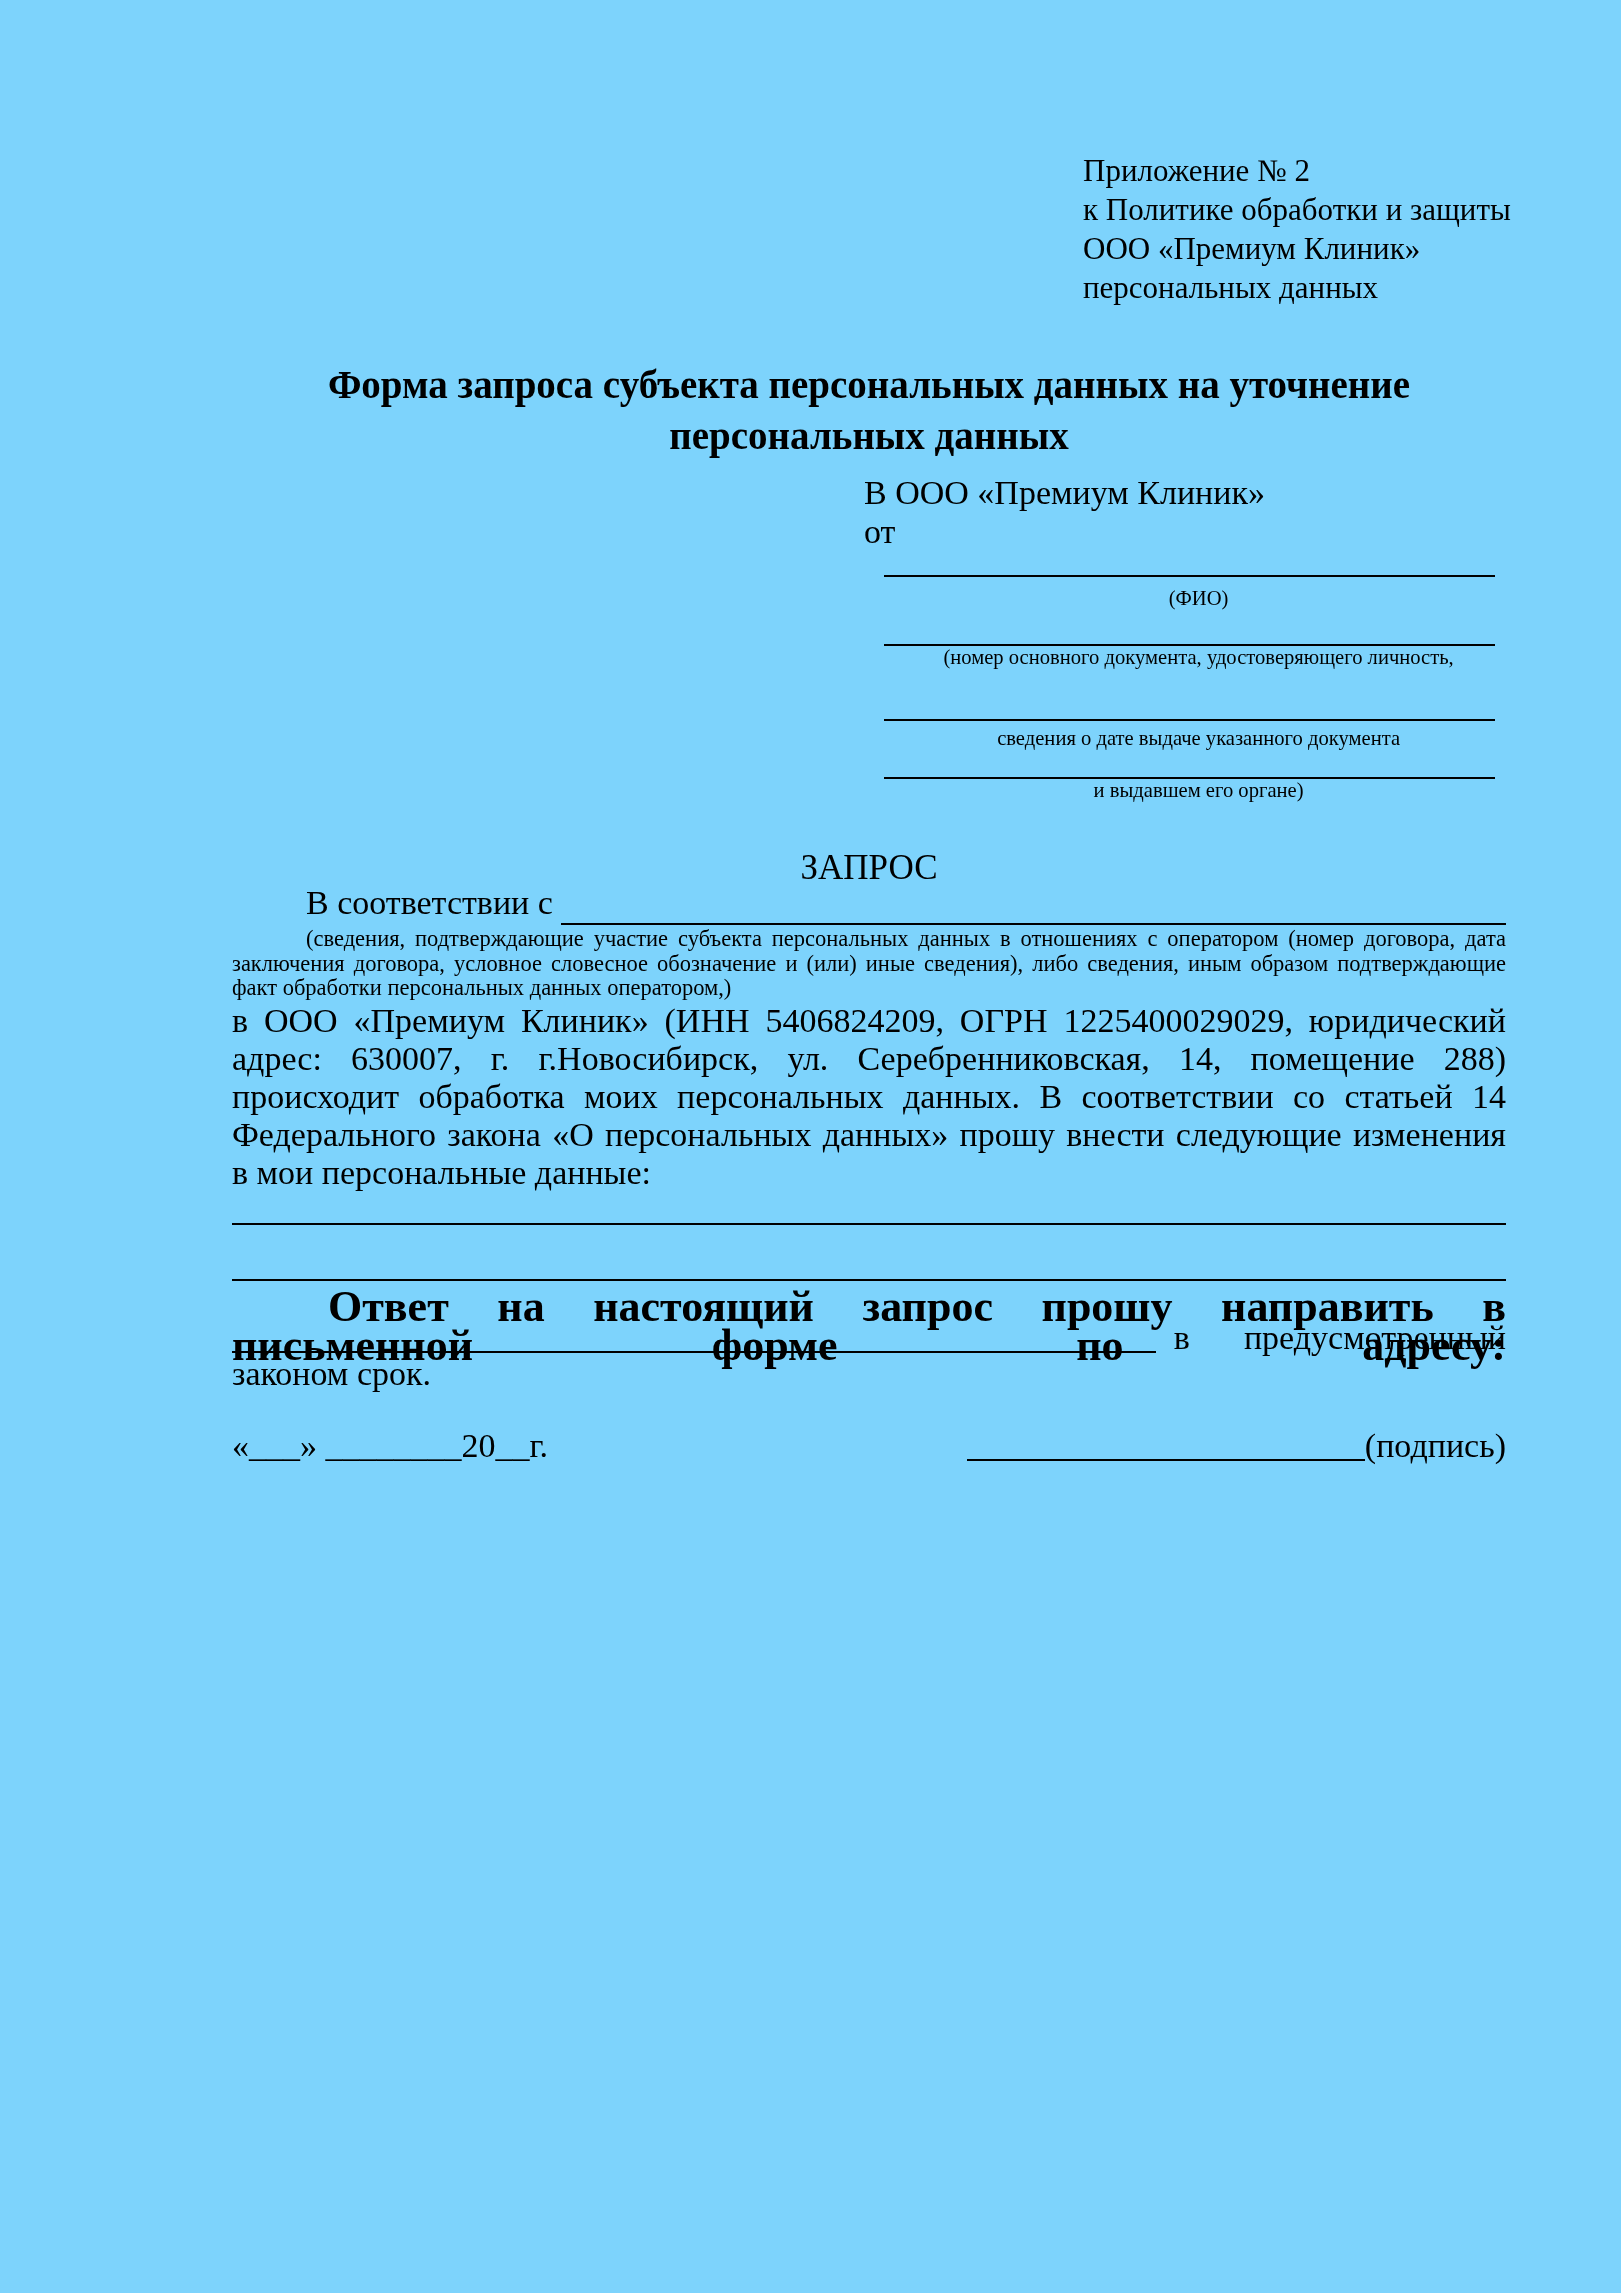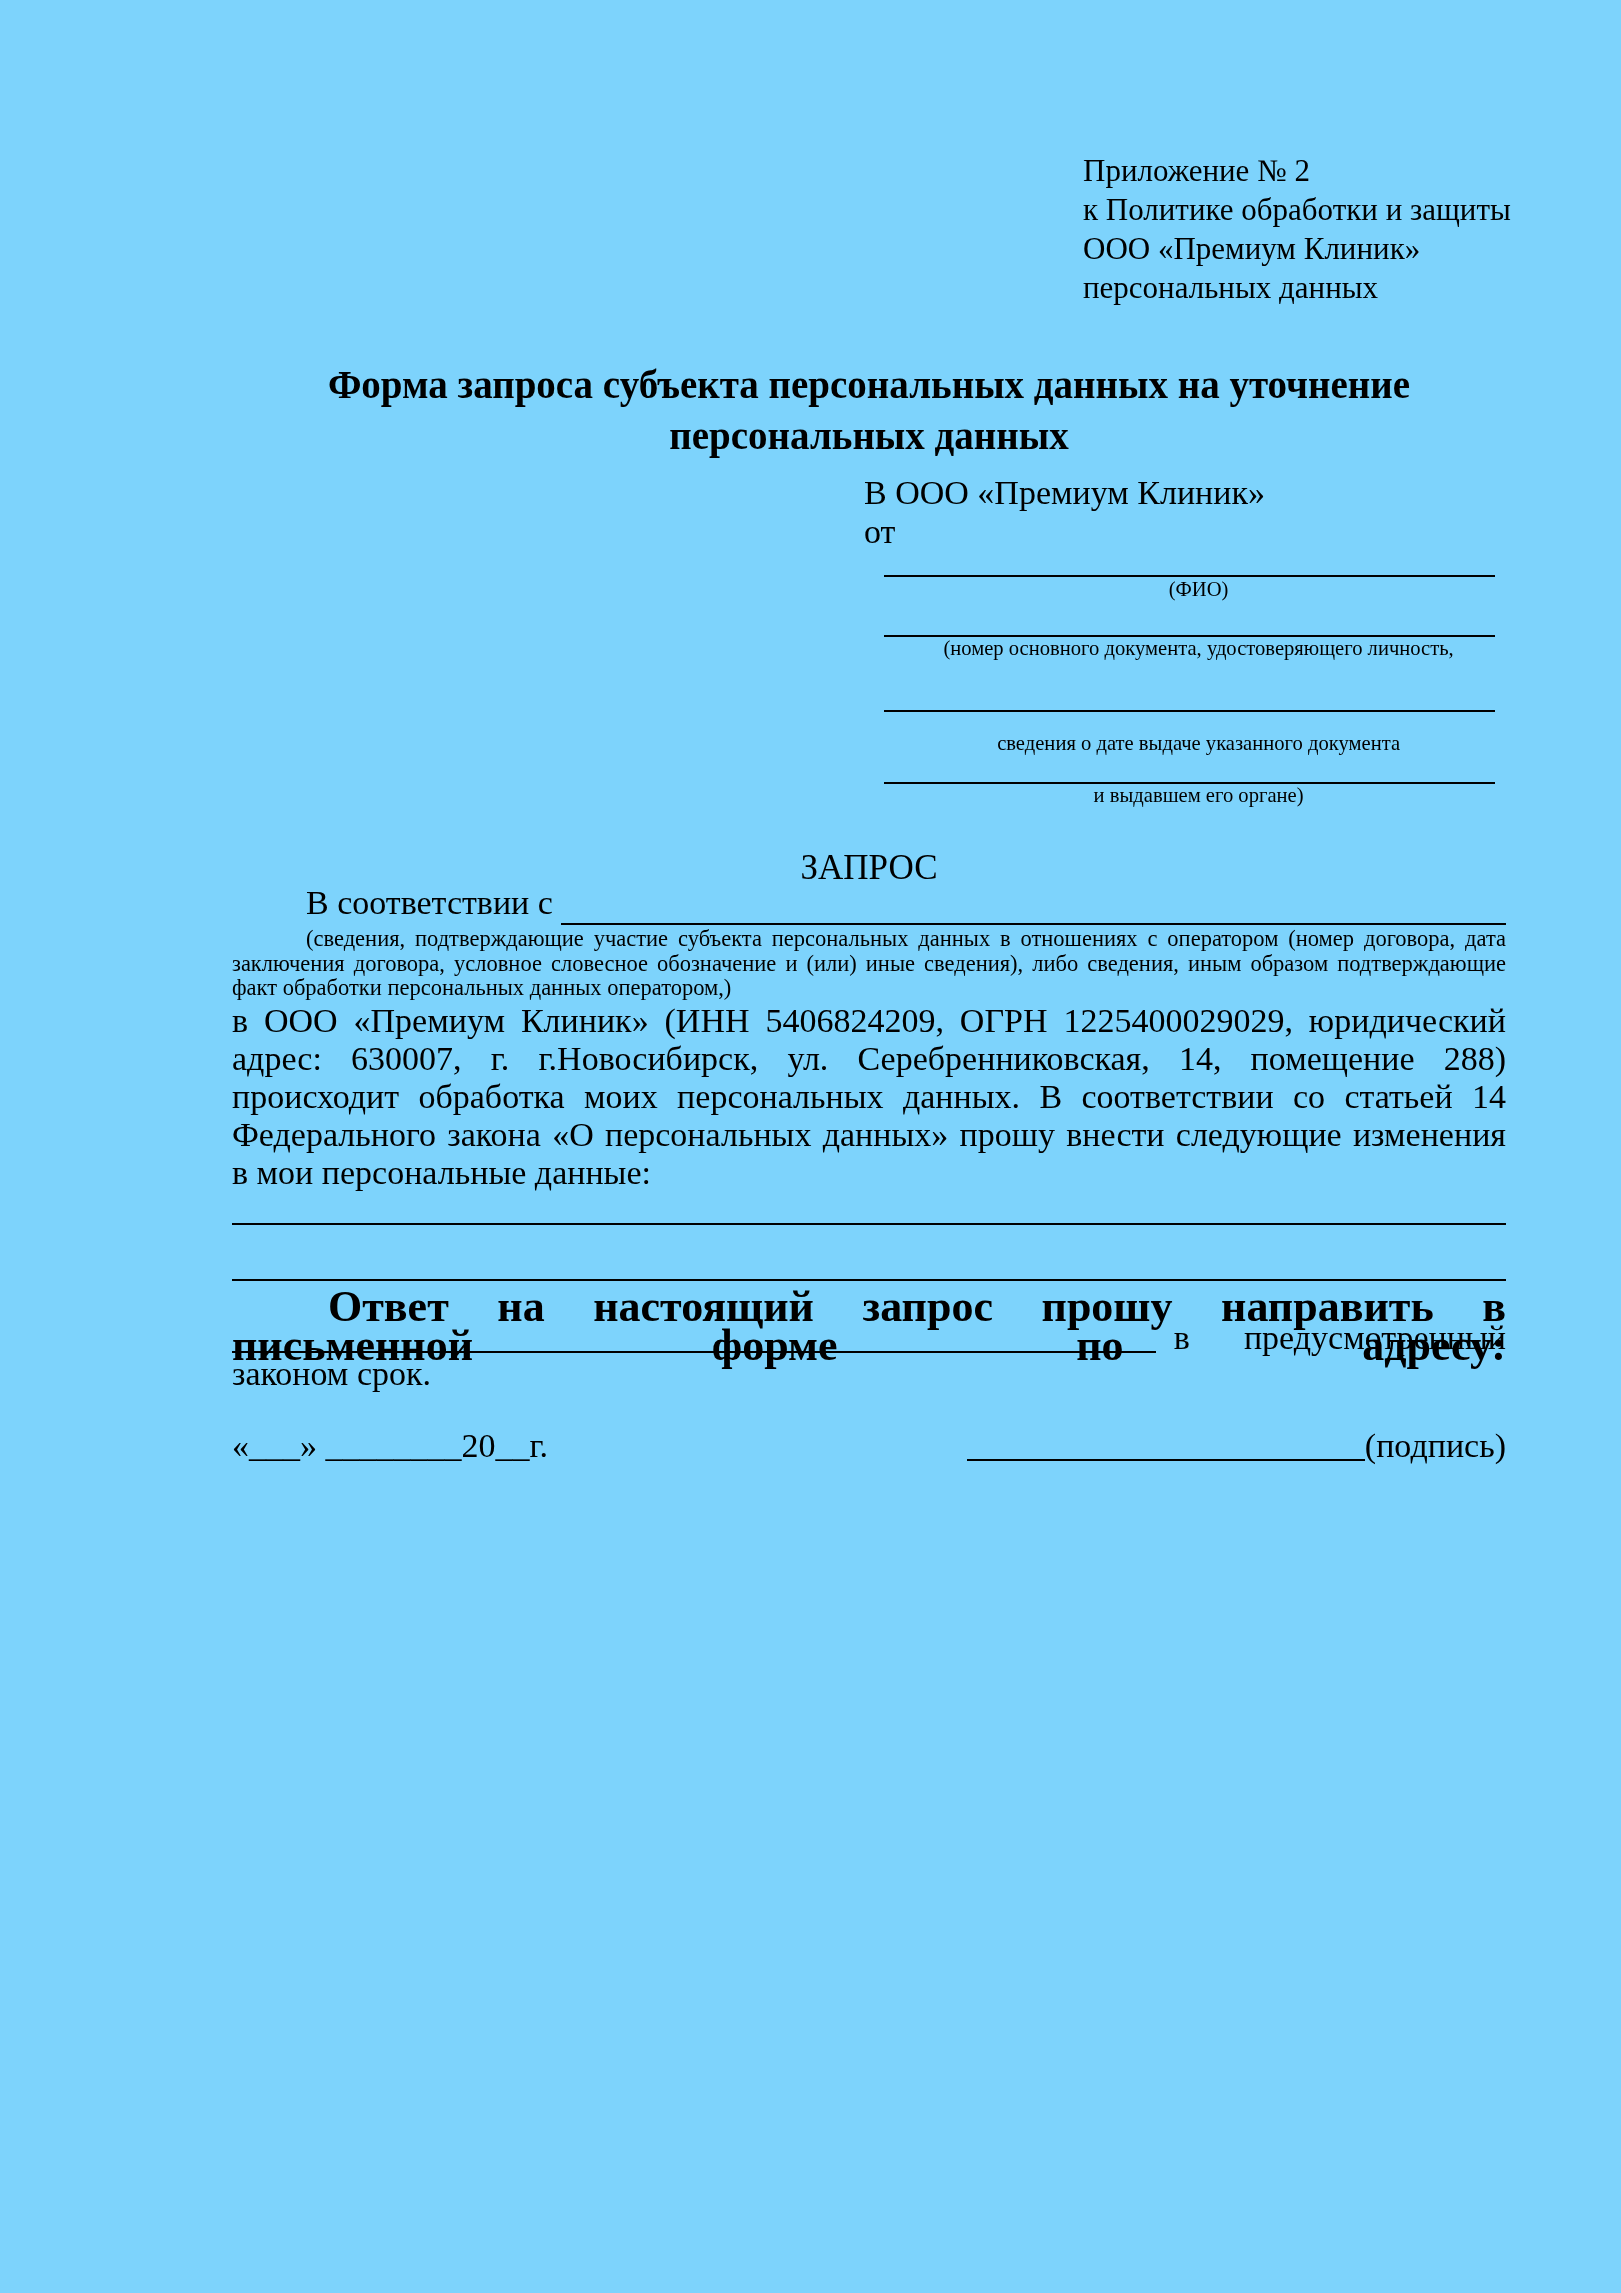--- a/index.html
+++ b/index.html
@@ -120,27 +120,27 @@
     <div>персональных данных</div>
   </div>
 
   <div class="abs doc-title">Форма запроса субъекта персональных данных на уточнение персональных данных</div>
 
   <div class="abs addressee">
     <div>В ООО «Премиум Клиник»</div>
     <div>от</div>
 
     <div class="blank-line" style="margin-top: 23.5px;"></div>
-    <div class="cap" style="margin-top: 1px;">(ФИО)</div>
+    <div class="cap" style="margin-top: 10px;">(ФИО)</div>
 
     <div class="blank-line" style="margin-top: 34px;"></div>
     <div class="cap">(номер основного документа, удостоверяющего личность,</div>
 
     <div class="blank-line" style="margin-top: 49px;"></div>
-    <div class="cap" style="margin-top: 20px;">сведения о дате выдаче указанного документа</div>
+    <div class="cap" style="margin-top: 6px;">сведения о дате выдаче указанного документа</div>
 
     <div class="blank-line" style="margin-top: 26.5px;"></div>
     <div class="cap">и выдавшем его органе)</div>
   </div>
 
   <div class="abs request-heading">ЗАПРОС</div>
 
   <div class="abs intro-row">
     <span class="intro-text">В соответствии с</span>
     <span class="inline-line"></span>

